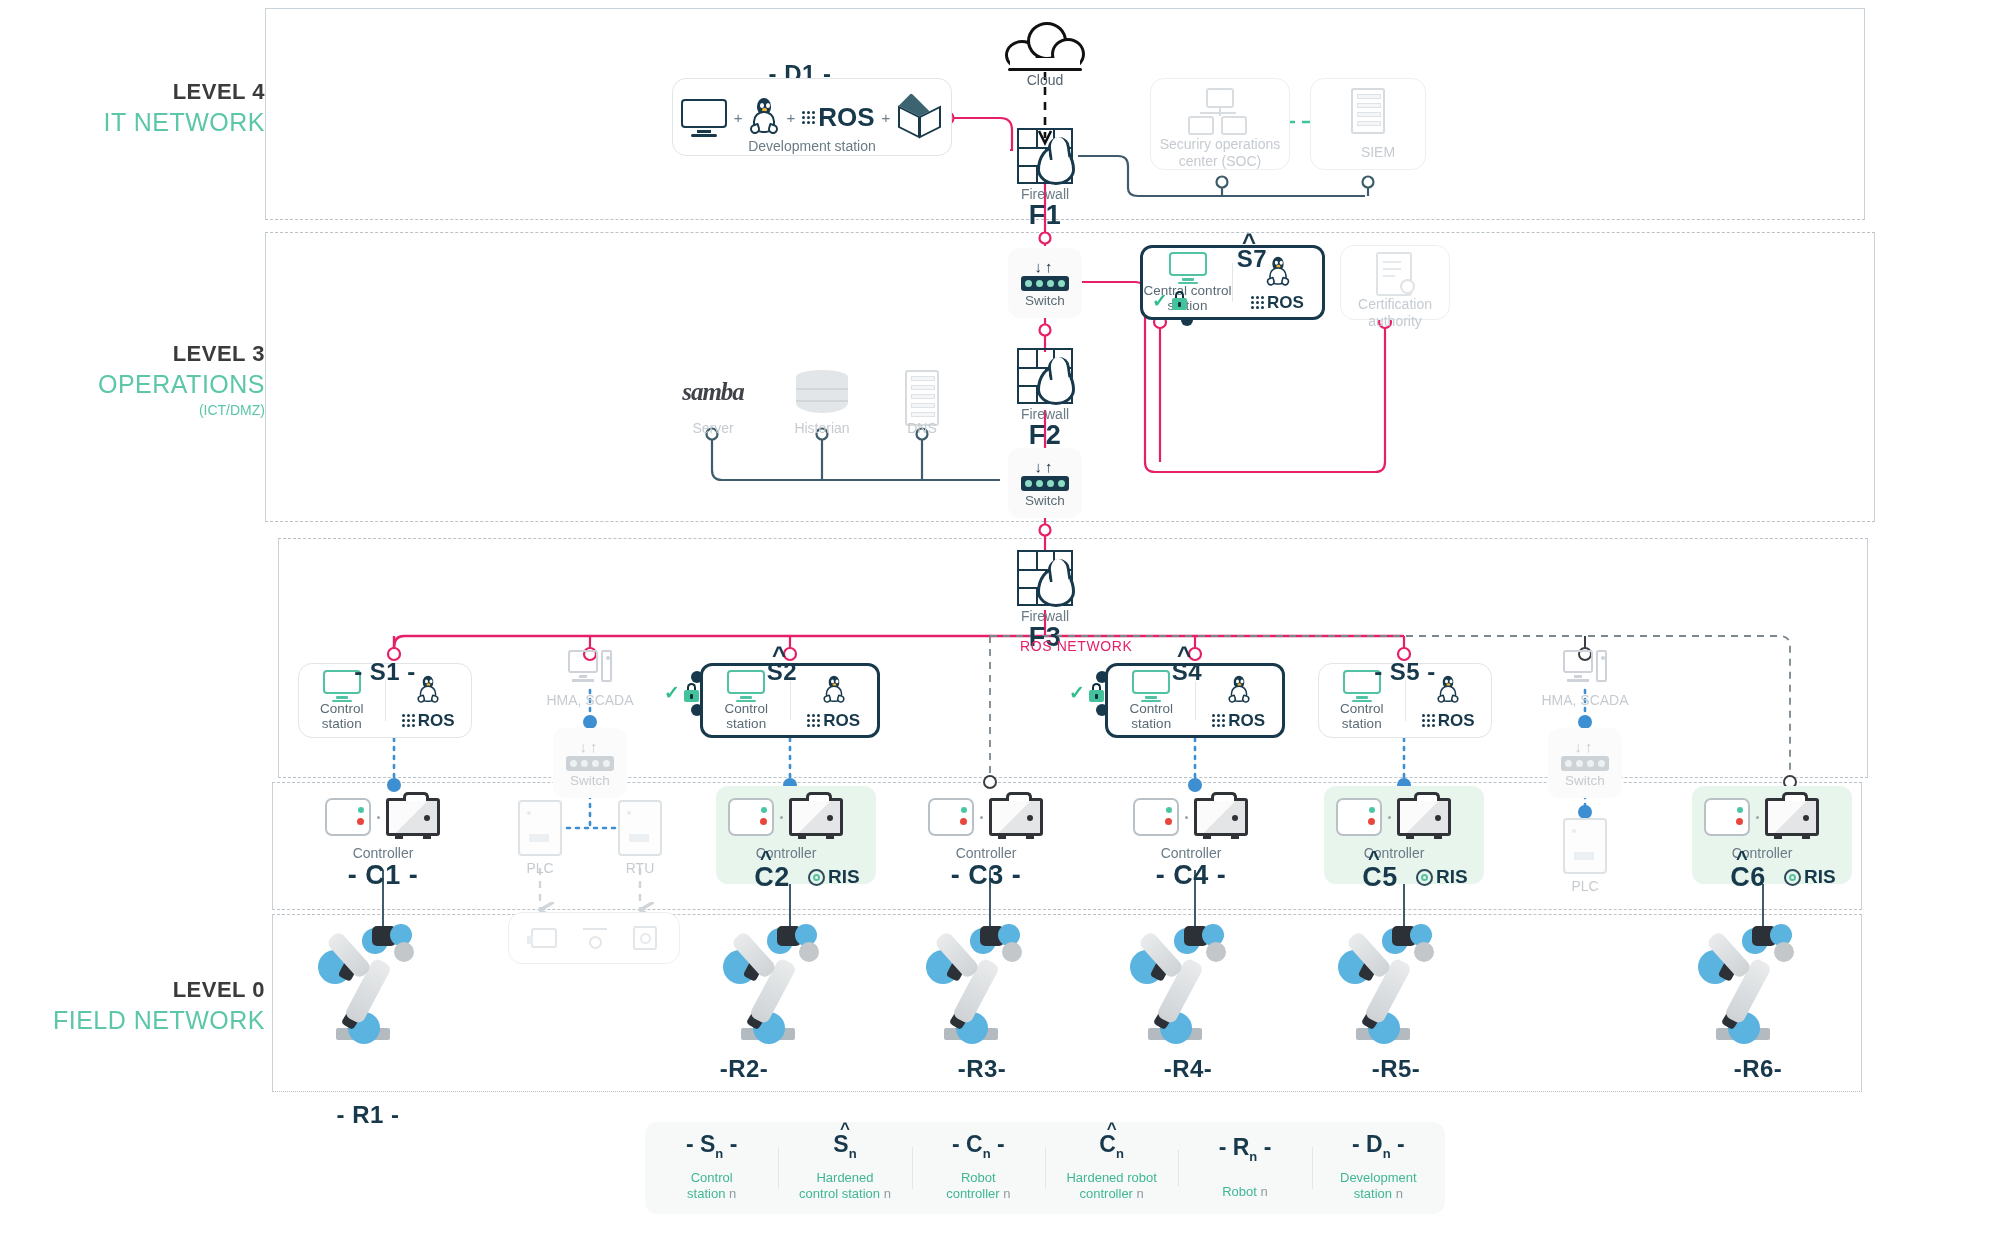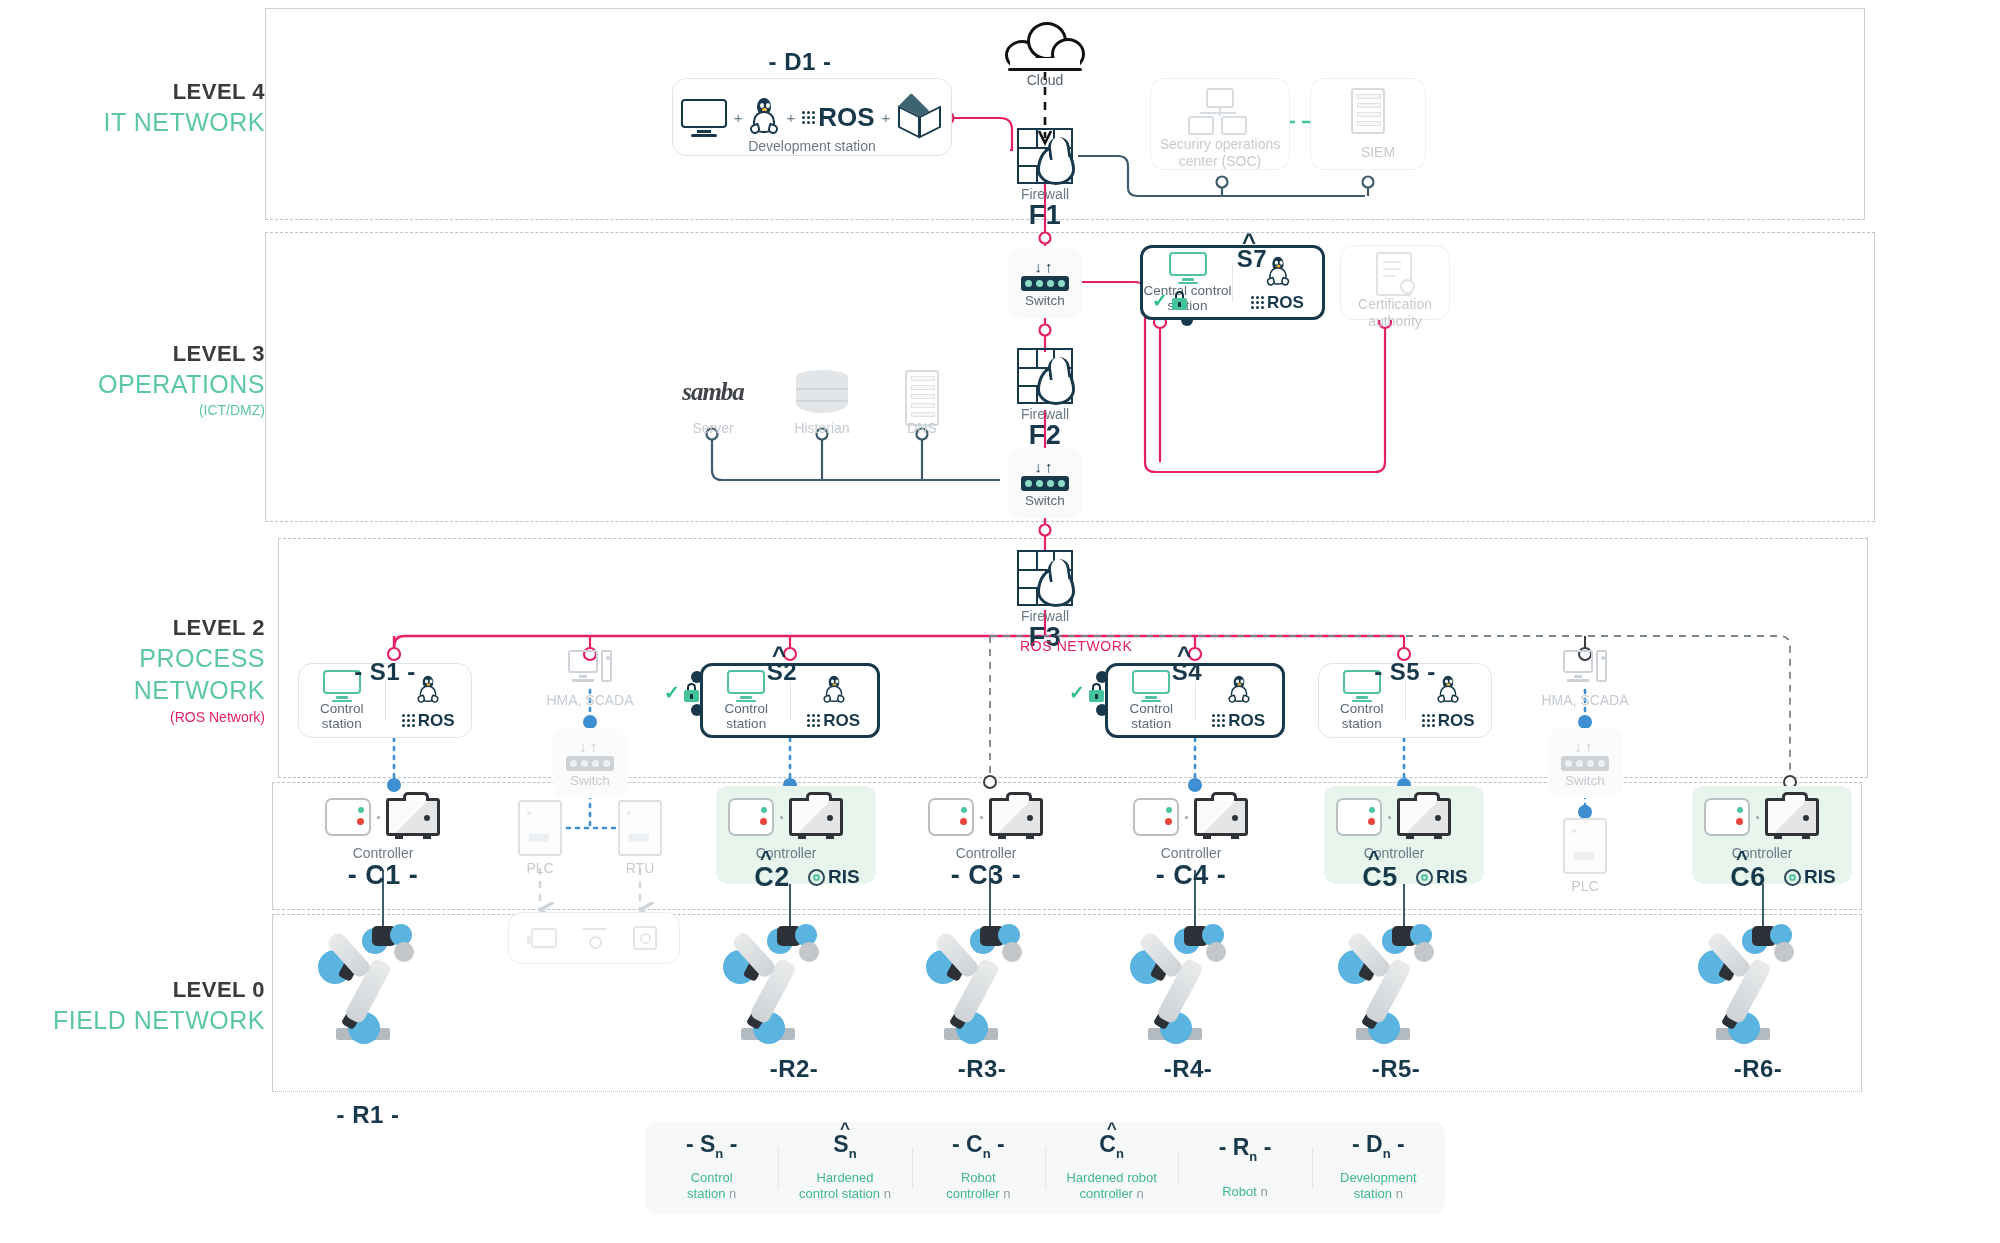--- a/index.html
+++ b/index.html
@@ -302,31 +302,26 @@
 
   <div class="lvl" style="top:78px;">
     <div class="lnum">LEVEL 4</div>
     <div class="lname">IT NETWORK</div>
   </div>
   <div class="lvl" style="top:340px;">
     <div class="lnum">LEVEL 3</div>
     <div class="lname">OPERATIONS</div>
     <div class="lsub">(ICT/DMZ)</div>
   </div>
-  <div class="lvl" style="top:614px;">
-    <div class="lnum">LEVEL 2</div>
-    <div class="lname">PROCESS NETWORK</div>
-    <div class="lsub pink">(ROS Network)</div>
-  </div>
   <div class="lvl" style="top:976px;">
     <div class="lnum">LEVEL 0</div>
     <div class="lname">FIELD NETWORK</div>
   </div>
 
-  <div class="tag" style="left:730px;top:48px;width:140px;">- D1 -</div>
+  <div class="tag" style="left:730px;top:60px;width:140px;">- D1 -</div>
   <div class="box plain" style="left:672px;top:78px;width:280px;height:78px;">
     <div style="display:flex;align-items:center;gap:7px;">
       <div class="devmon">
           <div class="s"></div>
           <div class="st"></div>
           <div class="bs"></div>
         </div>
       <span class="plus">+</span>
       <div class="tux">
           <div class="head"></div>
@@ -911,21 +906,21 @@
     <div class="cuff" style="left:35px;top:80px;width:14px;height:20px;transform:rotate(32deg);"></div>
     <div class="seg" style="left:48px;top:30px;width:20px;height:66px;transform:rotate(28deg);"></div>
     <div class="joint" style="left:8px;top:22px;width:34px;height:34px;"></div>
     <div class="cuff" style="left:32px;top:30px;width:14px;height:22px;transform:rotate(28deg);"></div>
     <div class="seg" style="left:30px;top:2px;width:18px;height:50px;transform:rotate(-42deg);"></div>
     <div class="joint" style="left:52px;top:0px;width:26px;height:26px;"></div>
     <div class="cuff" style="left:62px;top:-2px;width:24px;height:20px;border-radius:5px;"></div>
     <div class="joint" style="left:80px;top:-4px;width:22px;height:22px;"></div>
     <div style="position:absolute;left:84px;top:14px;width:20px;height:20px;background:#c3c7ca;border-radius:50%;"></div>
   </div>
-  <div class="tag" style="left:734px;top:1055px;width:120px;">-R2-</div>
+  <div class="tag" style="left:684px;top:1055px;width:120px;">-R2-</div>
 
   <div class="robot" style="left:918px;top:928px;">
     <div class="rbase" style="left:26px;top:100px;width:54px;height:12px;"></div>
     <div class="joint" style="left:38px;top:84px;width:32px;height:32px;"></div>
     <div class="cuff" style="left:35px;top:80px;width:14px;height:20px;transform:rotate(32deg);"></div>
     <div class="seg" style="left:48px;top:30px;width:20px;height:66px;transform:rotate(28deg);"></div>
     <div class="joint" style="left:8px;top:22px;width:34px;height:34px;"></div>
     <div class="cuff" style="left:32px;top:30px;width:14px;height:22px;transform:rotate(28deg);"></div>
     <div class="seg" style="left:30px;top:2px;width:18px;height:50px;transform:rotate(-42deg);"></div>
     <div class="joint" style="left:52px;top:0px;width:26px;height:26px;"></div>

